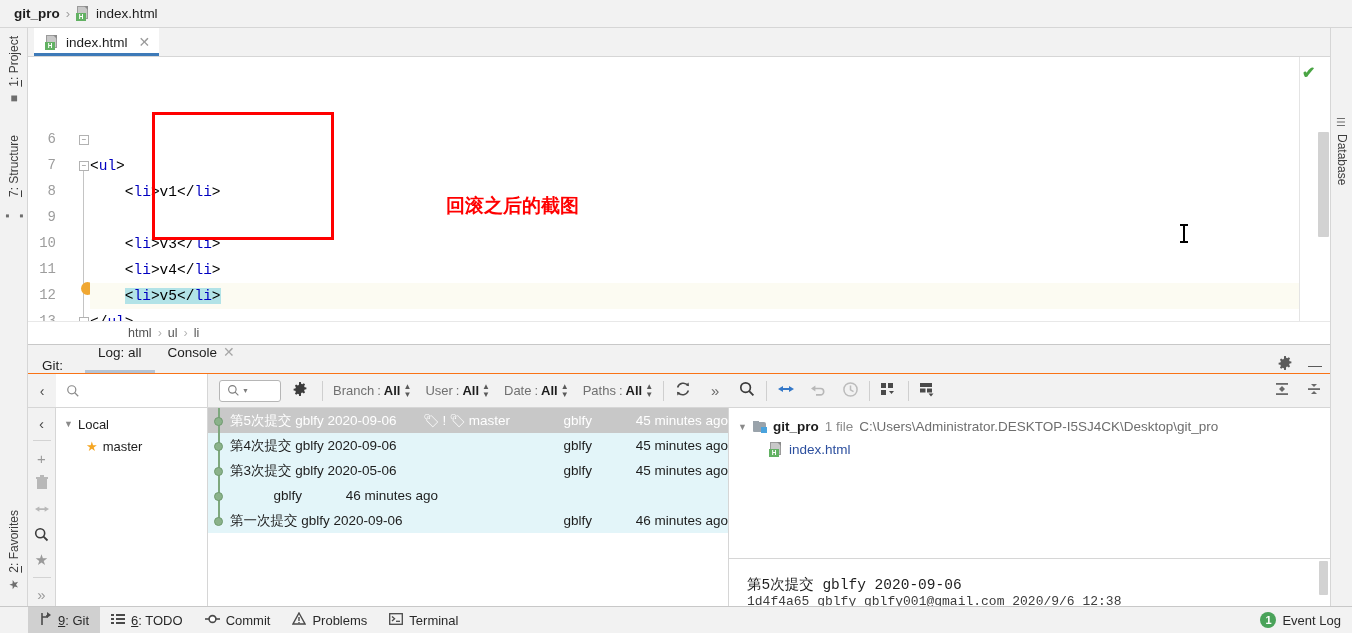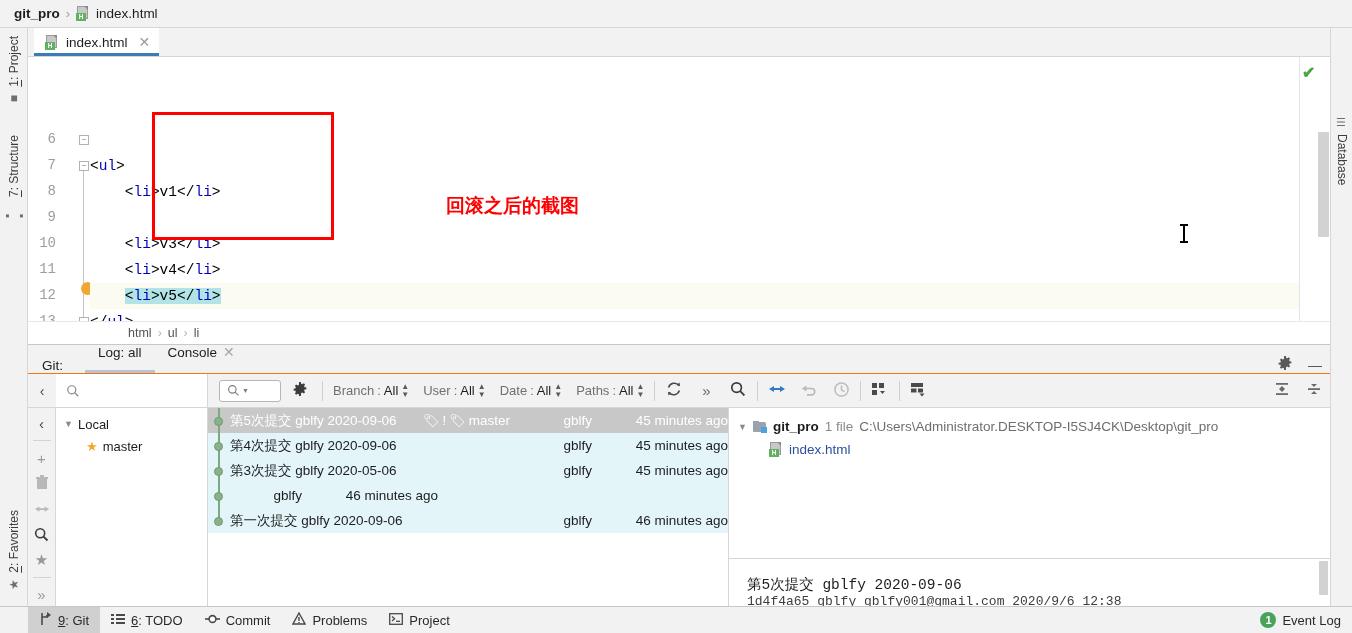--- a/index.html
+++ b/index.html
@@ -228,21 +228,21 @@
     background: #fff; border: 1px solid #b6b6b6; border-radius: 3px;
     display: flex; align-items: center; padding-left: 7px; gap: 2px;
     color: #7d7d7d;
   }
   .tb-gear { width: 38px; text-align: center; color: #3c3c3c; font-size: 14px; }
   .tb-divider { width: 1px; height: 20px; background: #cfcfcf; margin: 0 3px; }
   .filter {
     display: flex; align-items: center; gap: 3px;
     padding: 0 7px; font-size: 13px; color: #707070;
   }
-  .filter b { color: #1d1d1d; font-weight: normal; }
+  .filter b { color: #1d1d1d; font-weight: bold; }
   .filter .updown { font-size: 8px; line-height: 8px; color: #5a5a5a; display: flex; flex-direction: column; }
   .tb-icon { width: 32px; text-align: center; color: #6a6a6a; font-size: 15px; }
   .tb-icon.dark { color: #3c3c3c; }
 
   
   .gw-content { flex: 1 1 auto; display: flex; min-height: 0; }
 
   .vstrip-tools {
     width: 28px; flex: 0 0 28px; background: #f2f2f2;
     border-right: 1px solid #d6d6d6;
@@ -759,21 +759,21 @@
       <span>Problems</span>
     </div>
     <div class="sb-item">
       <span class="sico">
         <svg width="14" height="12" viewBox="0 0 14 12">
             <rect x="0.7" y="0.7" width="12.6" height="10.6" fill="none" stroke="#4a4a4a" stroke-width="1.3"></rect>
             <path d="M3 3.5l2.6 2.3L3 8.1" fill="none" stroke="#4a4a4a" stroke-width="1.3"></path>
             <line x1="7" y1="8.3" x2="11" y2="8.3" stroke="#4a4a4a" stroke-width="1.3"></line>
           </svg>
       </span>
-      <span>Project</span>
+      <span>Terminal</span>
     </div>
     <span class="spacer"></span>
     <div class="sb-item">
       <span class="evt-badge">1</span>
       <span>Event Log</span>
     </div>
   </div>
 
 </div>
 

